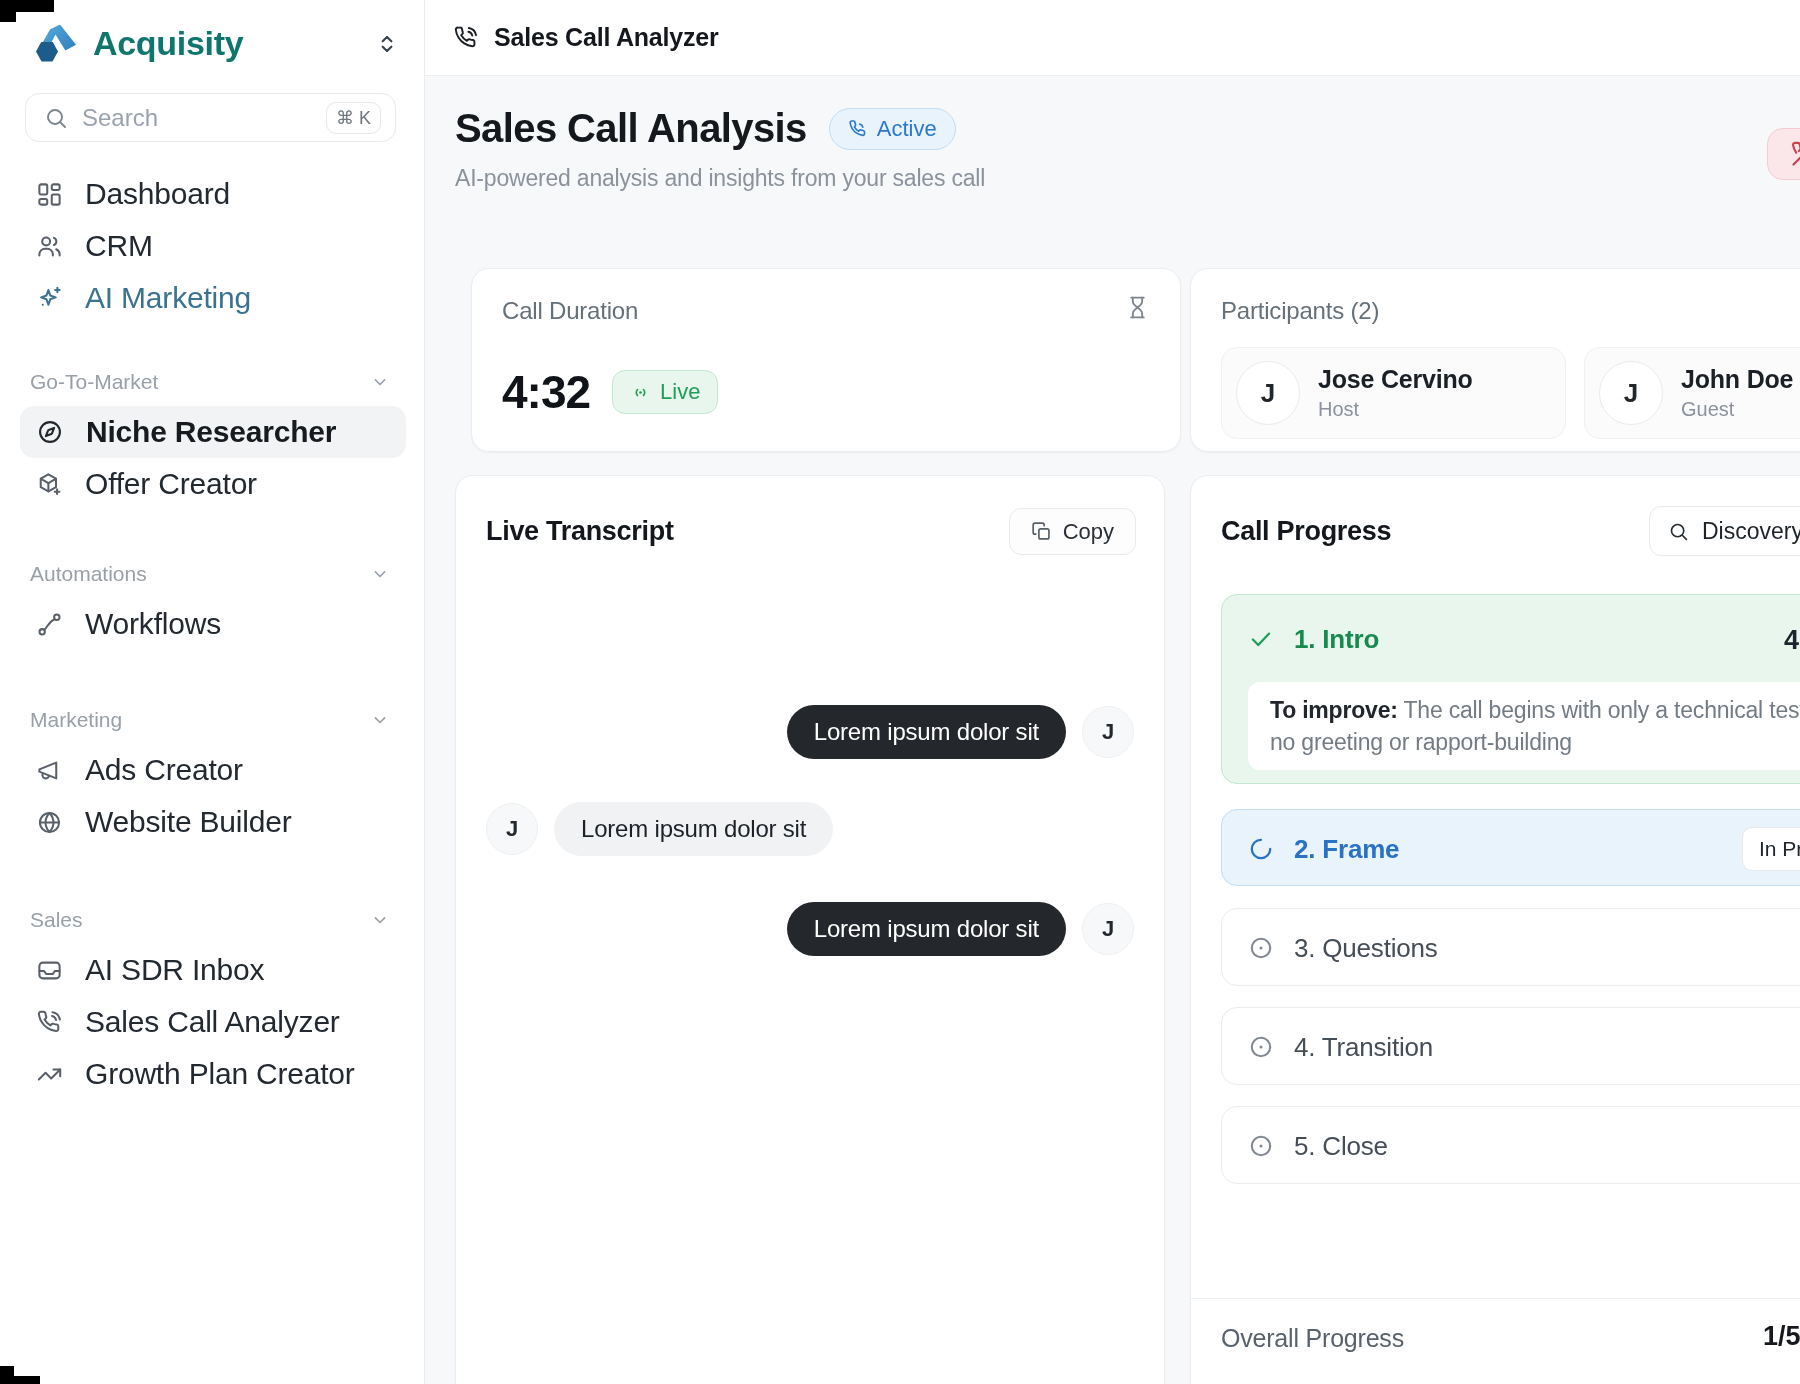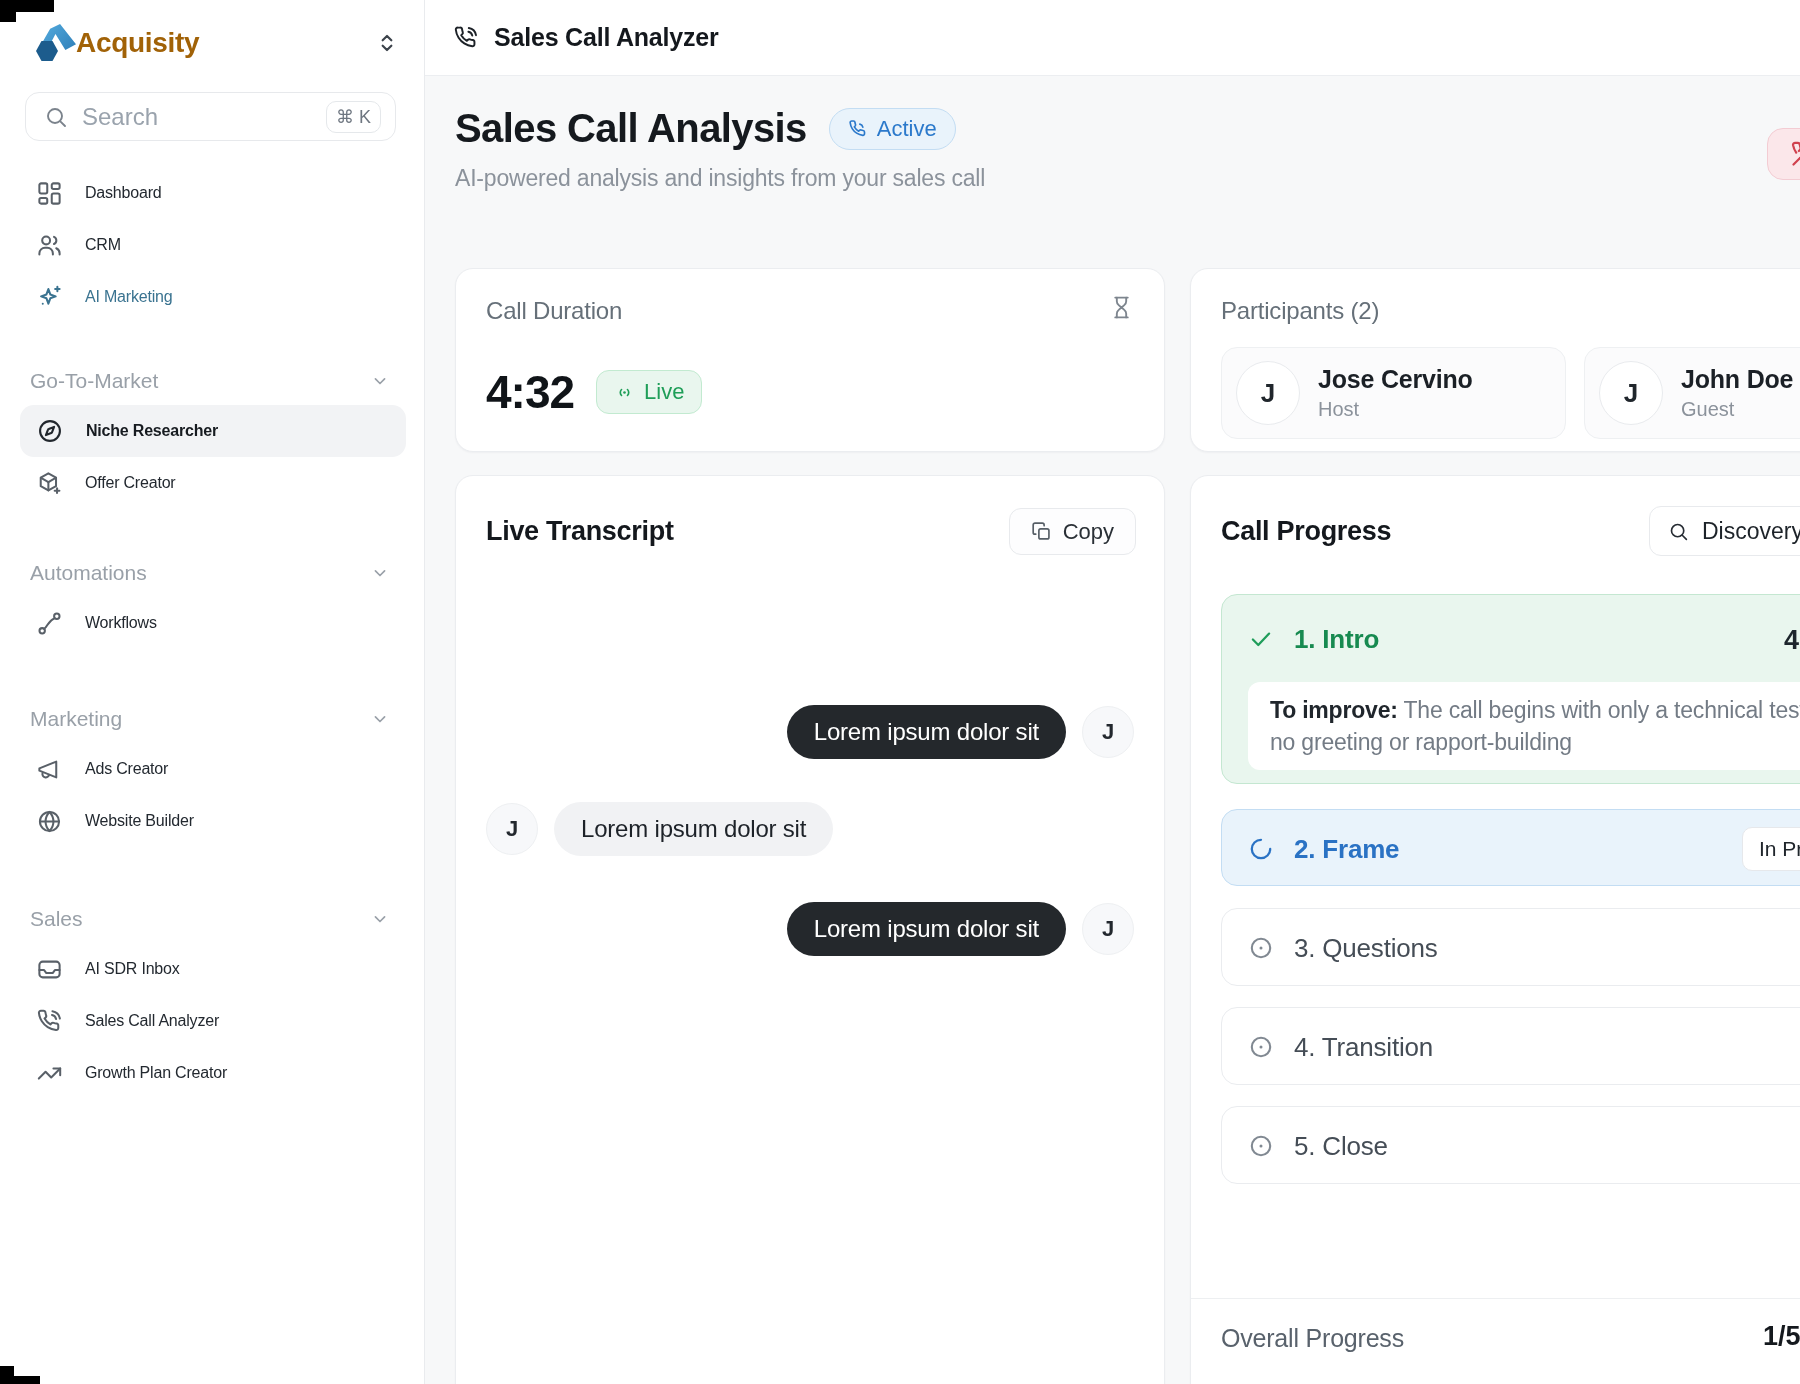--- a/index.html
+++ b/index.html
@@ -18,21 +18,21 @@
   .c-bl-a { left:0; bottom:0; width:40px; height:8px; }
   .c-bl-b { left:0; bottom:0; width:14px; height:18px; }
 
   
   .sidebar {
     position:absolute; left:0; top:0; width:425px; height:100%;
     background:#fff; border-right:1px solid var(--border,#e9ebee); z-index:2;
   }
   .brand-row { display:flex; align-items:center; padding:24px 24px 0 36px; }
   .brand-logo { width:40px; height:38px; position:relative; flex:0 0 auto; }
-  .brand-name { font-size:28px; font-weight:700; letter-spacing:-.3px; color:#a16207; }
+  .brand-name { font-size:34px; font-weight:700; letter-spacing:-.3px; margin-left:17px; color:#0f766e; }
   .brand-switch { margin-left:auto; color:#3c434b; }
 
   .search-box {
     position:relative; margin:30px 28px 0 25px; height:49px;
     border:1px solid #e7e9ec; border-radius:14px; background:#fff;
     display:flex; align-items:center; padding:0 14px 0 18px;justify-content:center;
   }
   .search-box input {
     border:none; outline:none; flex:1; margin-left:14px;
     font-size:24px; color:#30363d; background:transparent;
@@ -43,21 +43,21 @@
     flex:0 0 auto; border:1px solid #e5e8eb; border-radius:10px;
     padding:4px 9px; font-size:18px; color:#6e7680; white-space:nowrap;
   }
 
   .nav { padding:26px 18px 0 20px; }
   .nav-item {
     display:flex; align-items:center; height:52px; padding:0 16px;
     border-radius:14px; cursor:pointer; color:#232930;
   }
   .nav-item .ic { color:#596068; }
-  .nav-item-label { margin-left:22px; font-size:16px; font-weight:500; letter-spacing:-.2px; }
+  .nav-item-label { margin-left:22px; font-size:30px; font-weight:500; letter-spacing:-.2px; }
   .nav-item.accent, .nav-item.accent .ic, .nav-item.accent .nav-item-label { color:var(--accent-teal,#3a7390); }
   .nav-item.selected { background:var(--selected-bg,#f2f3f5); }
   .nav-item.selected .nav-item-label { color:#171b20; font-weight:600; }
   .nav-item.selected .ic { color:#22272d; }
 
   .section-head {
     display:flex; align-items:center; justify-content:space-between;
     padding:0 16px 0 10px; color:#99a0a8; cursor:pointer;
   }
   .section-label { font-size:21px; font-weight:500; }
@@ -100,21 +100,21 @@
   }
 
   .card {
     position:absolute; background:#fff; border:1px solid #ebedf0;
     border-radius:18px; box-shadow:0 1px 2px rgba(16,24,40,.04);
   }
   .card-label { font-size:24px; color:#667079; letter-spacing:-.2px; }
   .card-title { font-size:27px; font-weight:600; color:#14181d; letter-spacing:-.3px; }
 
   
-  .card-duration { left:30px; top:192px; width:710px; height:184px; }
+  .card-duration { left:46px; top:192px; width:710px; height:184px; }
   .card-duration .card-label { position:absolute; left:30px; top:28px; }
   .hourglass { position:absolute; right:30px; top:26px; color:#7d858e; }
   .duration-row { position:absolute; left:30px; top:96px; display:flex; align-items:center; gap:22px; }
   .duration-value { font-size:46px; font-weight:800; letter-spacing:-1px; color:#101418; }
   .live-badge {
     display:inline-flex; align-items:center; gap:9px; height:44px; padding:0 17px;
     border-radius:13px; background:var(--green-bg,#e9f6ee); border:1px solid #c2ead0;
     color:var(--green,#1f9e58); font-size:22px; font-weight:500;
   }
 

